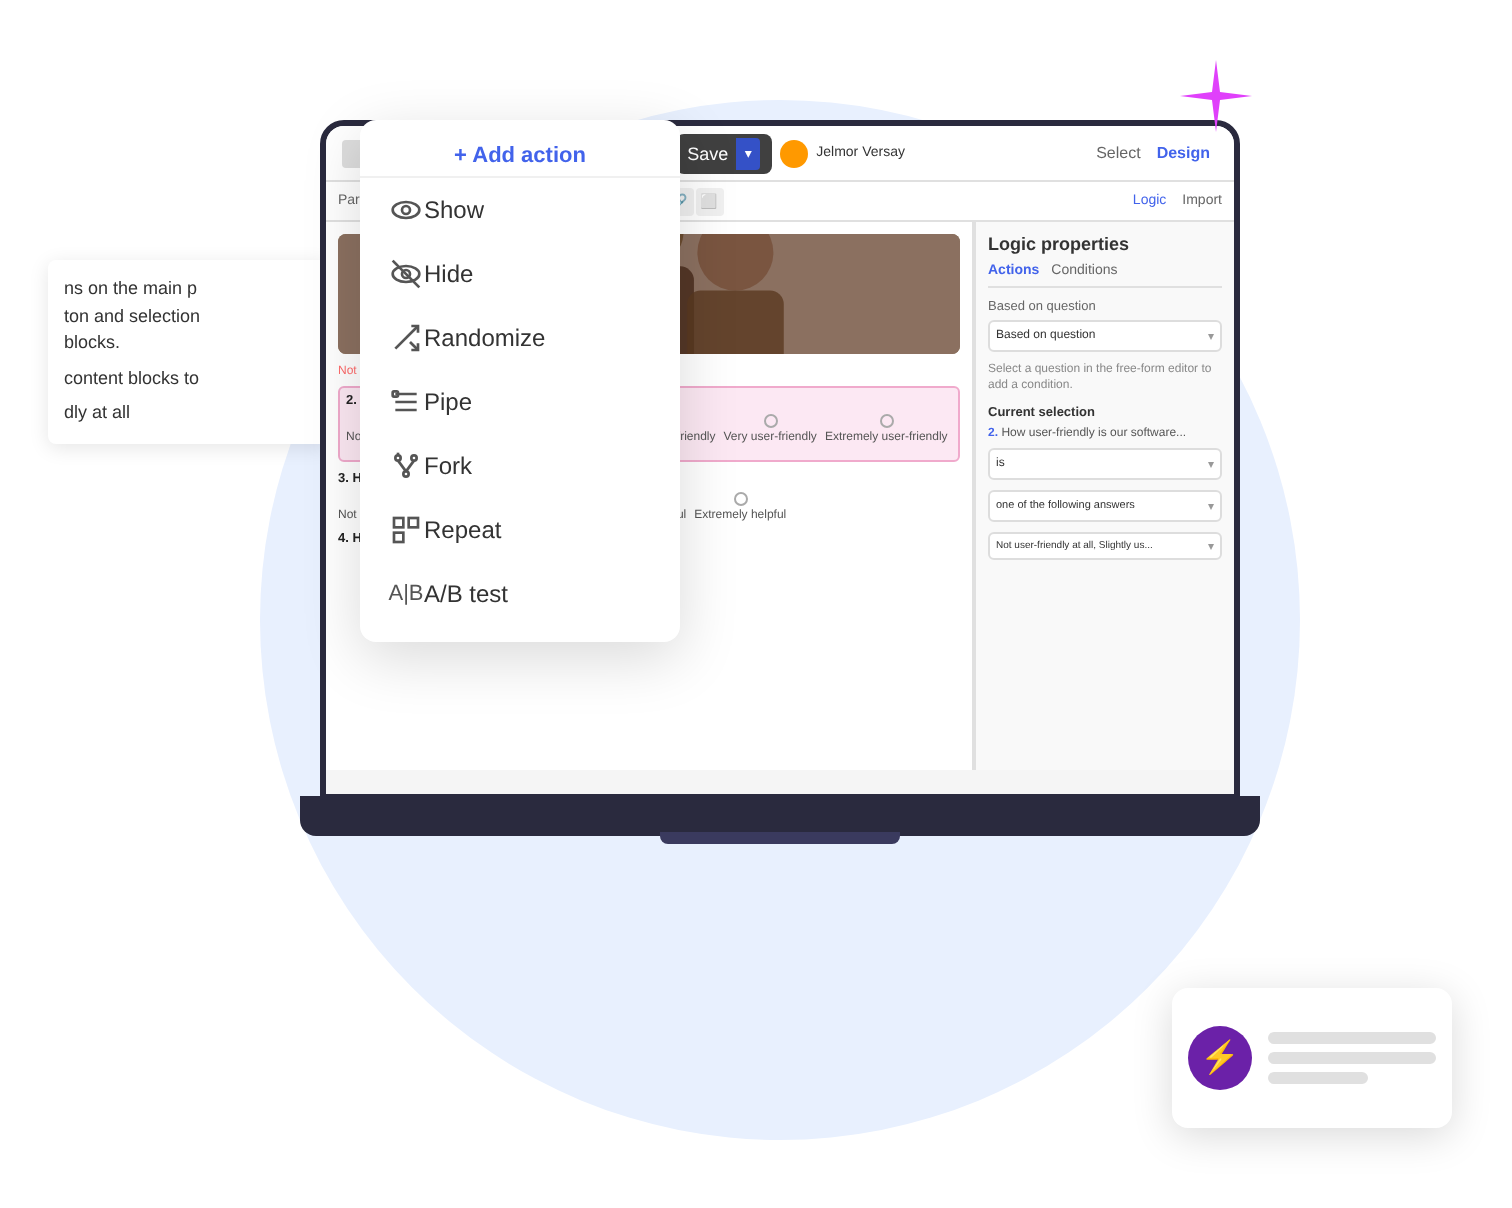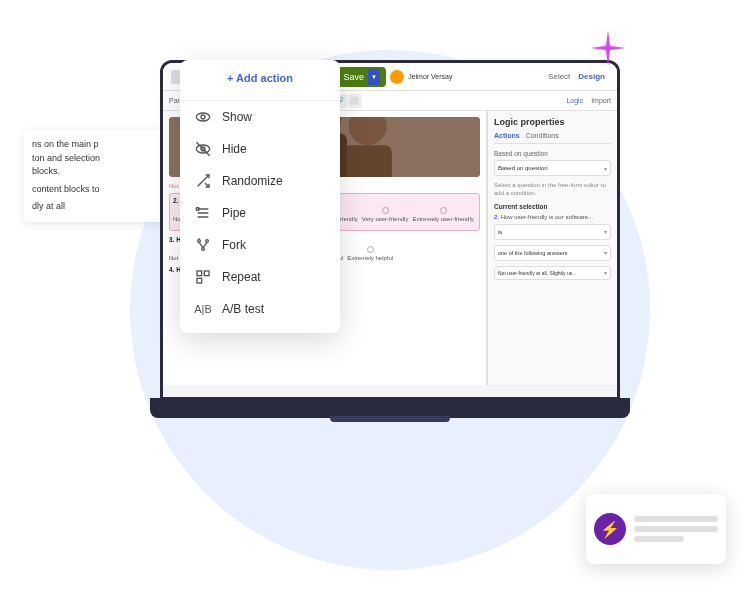--- a/index.html
+++ b/index.html
@@ -98,21 +98,21 @@
     .header-icon {
       width: 14px;
       height: 14px;
       background: #ddd;
       border-radius: 2px;
     }
 
     .save-btn {
       display: flex;
       align-items: center;
-      background: #4d7c0f;
+      background: #404040;
       color: white;
       border-radius: 4px;
       font-size: 9px;
       padding: 2px 6px;
       gap: 2px;
     }
 
     .save-btn-arrow {
       width: 12px;
       height: 16px;
@@ -411,28 +411,27 @@
       box-shadow: 0 8px 30px rgba(0,0,0,0.15);
       z-index: 50;
       padding: 8px 0;
     }
 
     .dropdown-header {
       text-align: center;
       font-size: 11px;
       color: #4263eb;
       font-weight: 600;
-      padding: 4px 12px 16px;
+      padding: 4px 12px 4px;
       border-bottom: 1px solid #f0f0f0;
     }
 
     .dropdown-item {
       display: flex;
       align-items: center;
-      gap: 10px;
       padding: 7px 14px;
       font-size: 12px;
       color: #333;
       cursor: pointer;
     }
 
     .dropdown-icon {
       width: 18px;
       height: 18px;
       display: flex;

